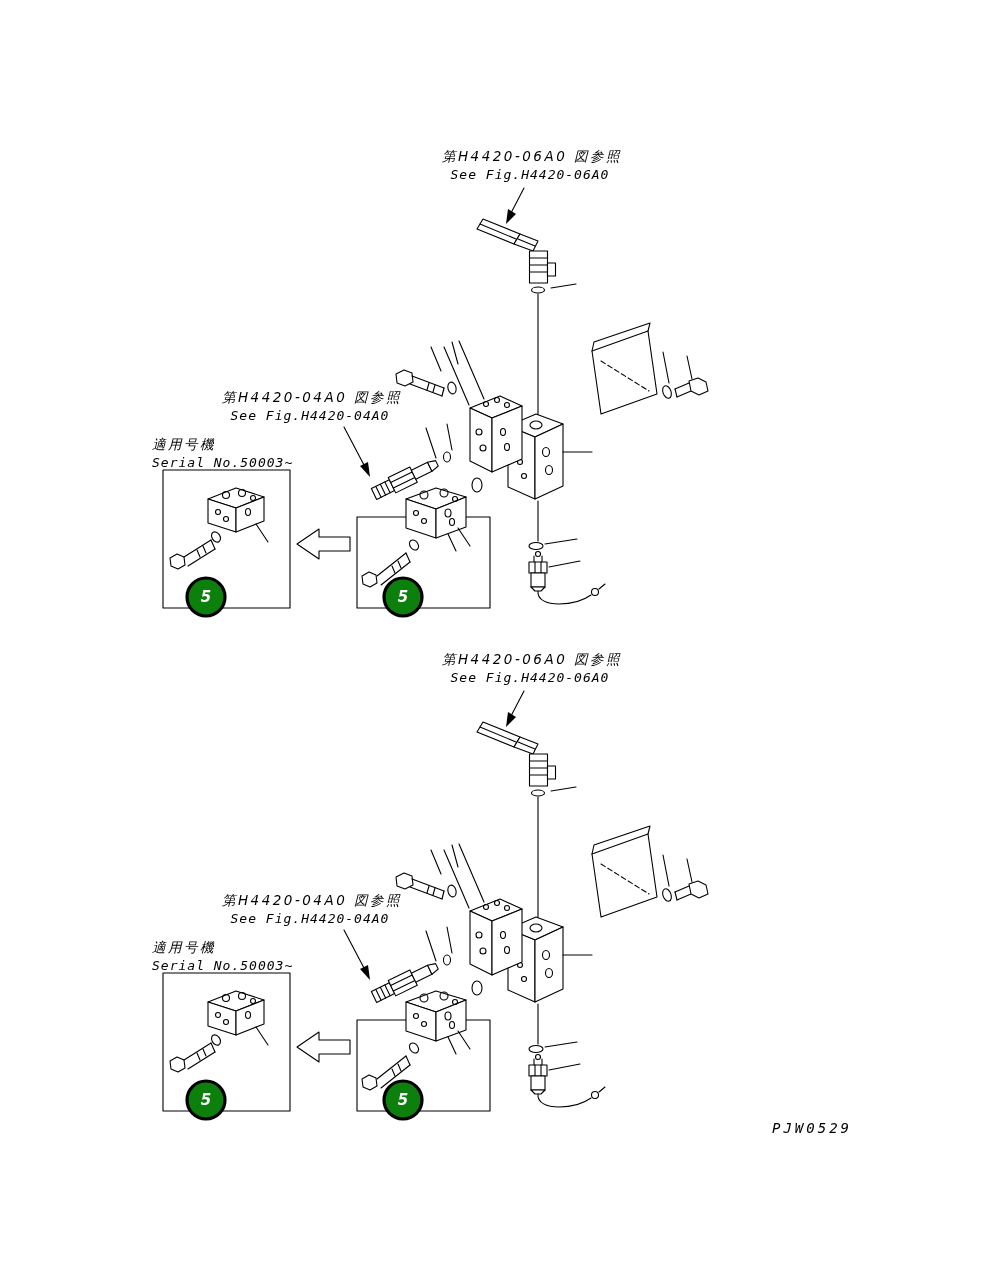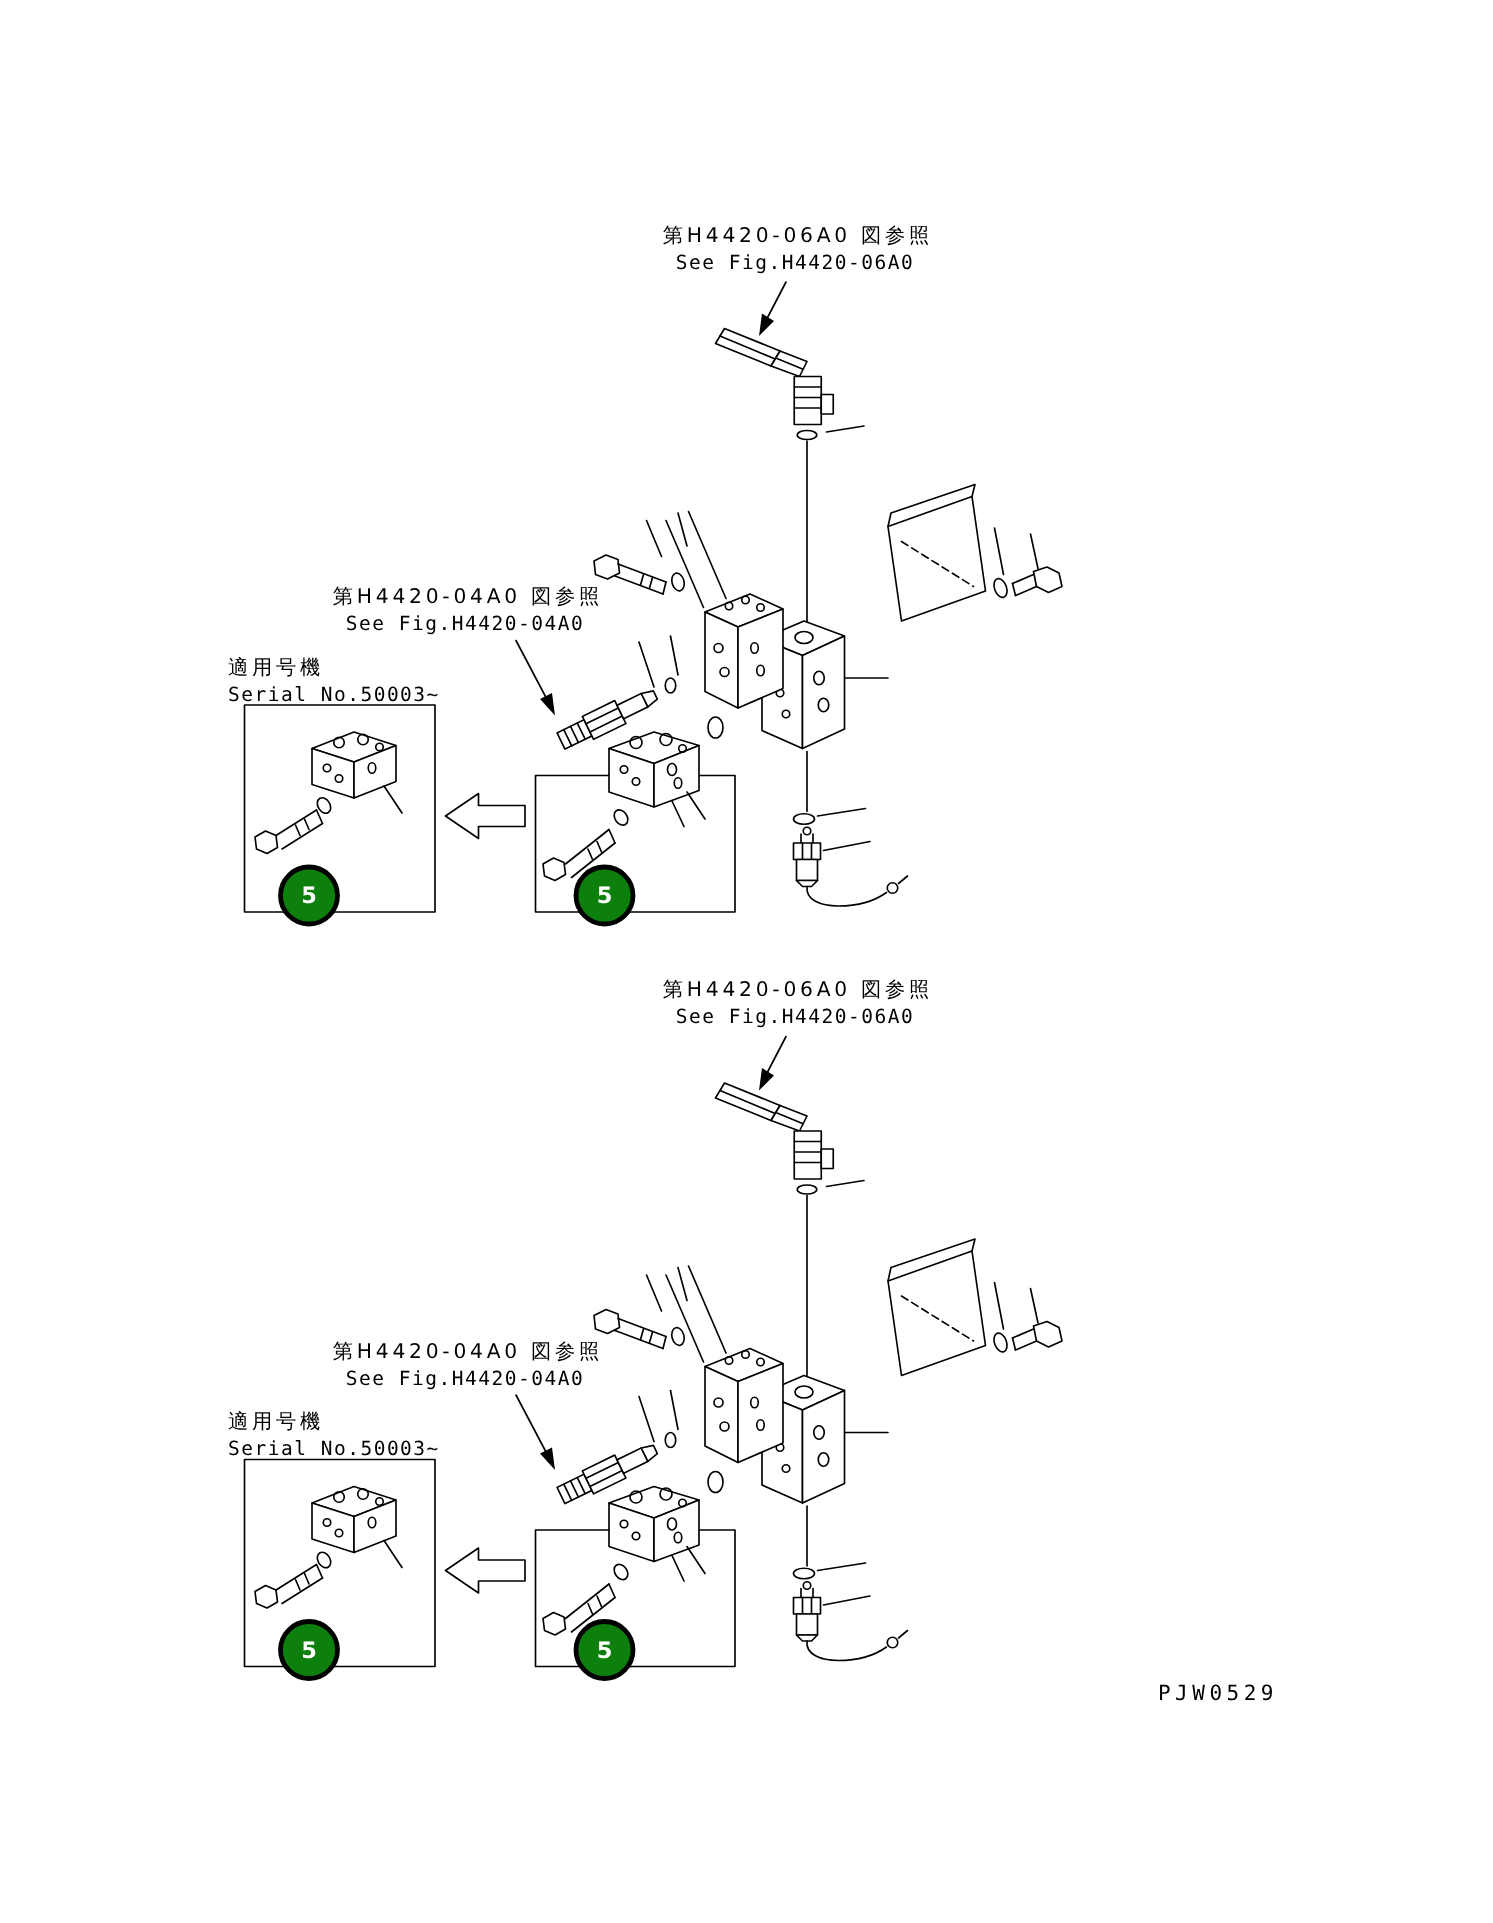--- a/index.html
+++ b/index.html
@@ -1,16 +1,16 @@
 <!DOCTYPE html>
 <html><head>
 <meta charset="utf-8">
 <style>
   html,body{margin:0;padding:0;background:#ffffff;}
-  .page{position:relative;width:995px;height:1282px;background:#ffffff;overflow:hidden;}
+  .page{position:relative;width:995px;height:1282px;background:#ffffff;overflow:hidden;font-style:italic;}
   svg{display:block;}
   .lineart{stroke:#000;stroke-width:1.1;fill:none;stroke-linecap:round;stroke-linejoin:round;}
   .wfill{fill:#ffffff;}
   .solid{fill:#000;stroke:none;}
   .dash{stroke-dasharray:5 3;}
   text{stroke:none;}
   .lbl{font-family:"DejaVu Sans Mono","Liberation Mono",monospace;font-size:13px;fill:#000;letter-spacing:1px;}
   .jp{font-family:"DejaVu Sans","Liberation Sans",sans-serif;font-size:13.5px;fill:#000;letter-spacing:2.5px;}
   .balloon{stroke:#000;stroke-width:3.2;}
   .balloon-num{font-family:"DejaVu Sans","Liberation Sans",sans-serif;font-weight:bold;font-size:15px;fill:#ffffff;text-anchor:middle;}

